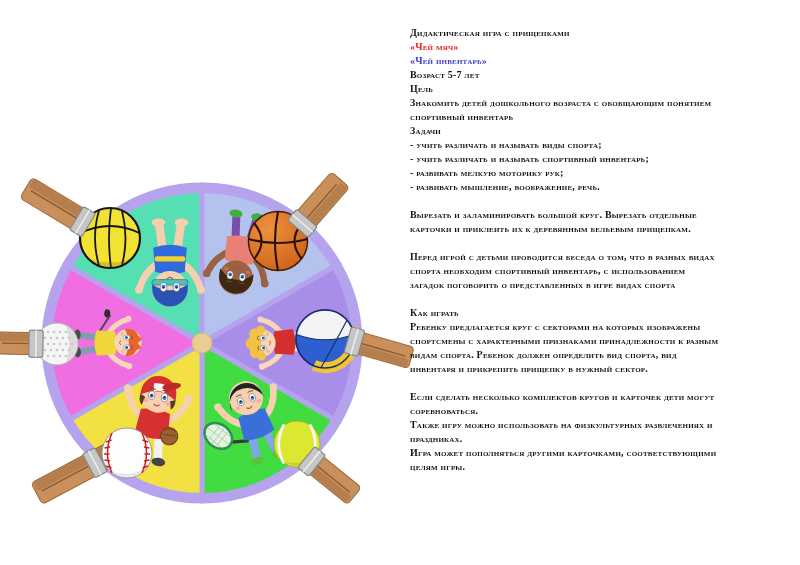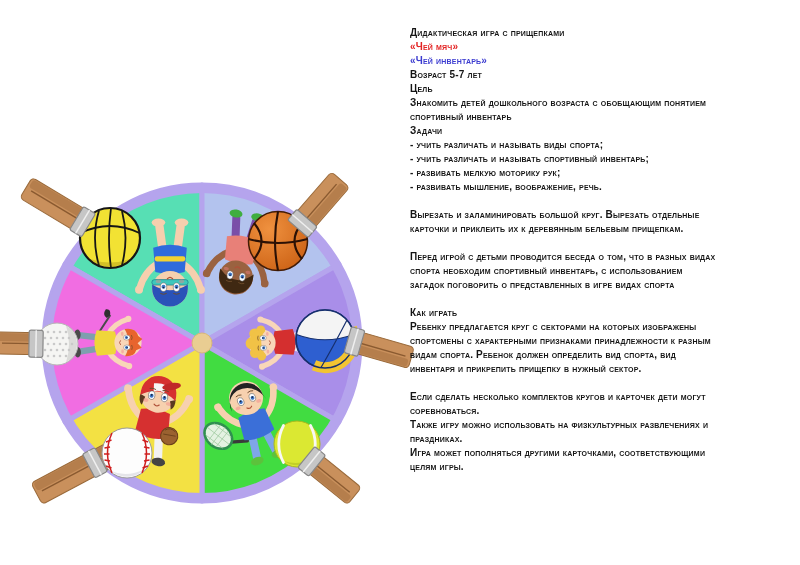--- a/index.html
+++ b/index.html
@@ -1,17 +1,17 @@
 <!DOCTYPE html>
 <html><head>
 <meta charset="utf-8">
 <style>
   html,body{margin:0;padding:0;background:#fff;}
   .page{position:relative;width:800px;height:565px;background:#fff;overflow:hidden;
-        font-family:Liberation Sans, sans-serif;}
+        font-family:Liberation Serif, serif;}
   .wheel-area{position:absolute;left:0;top:0;width:420px;height:565px;}
   .text-area{position:absolute;left:410px;top:26px;width:392px;
              font-weight:bold;font-variant:small-caps;font-size:10px;
              line-height:14px;letter-spacing:0.2px;color:#141414;}
   .tline{height:14px;white-space:nowrap;}
 </style>
 </head>
 <body>
 
 <div class="page">

